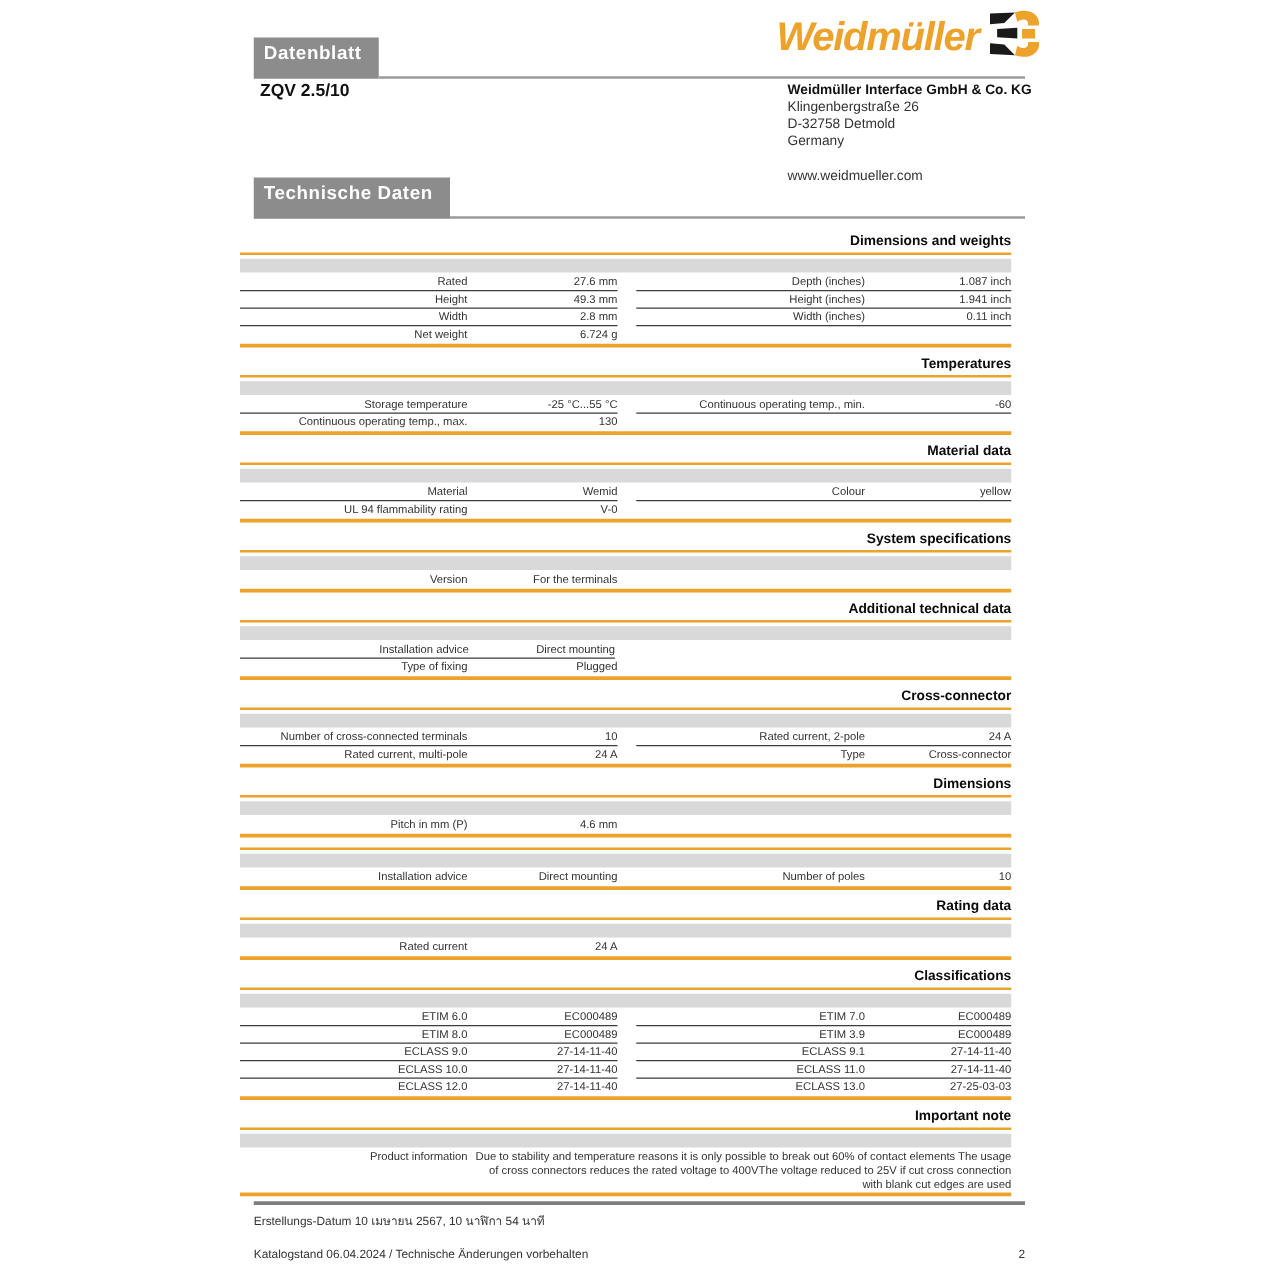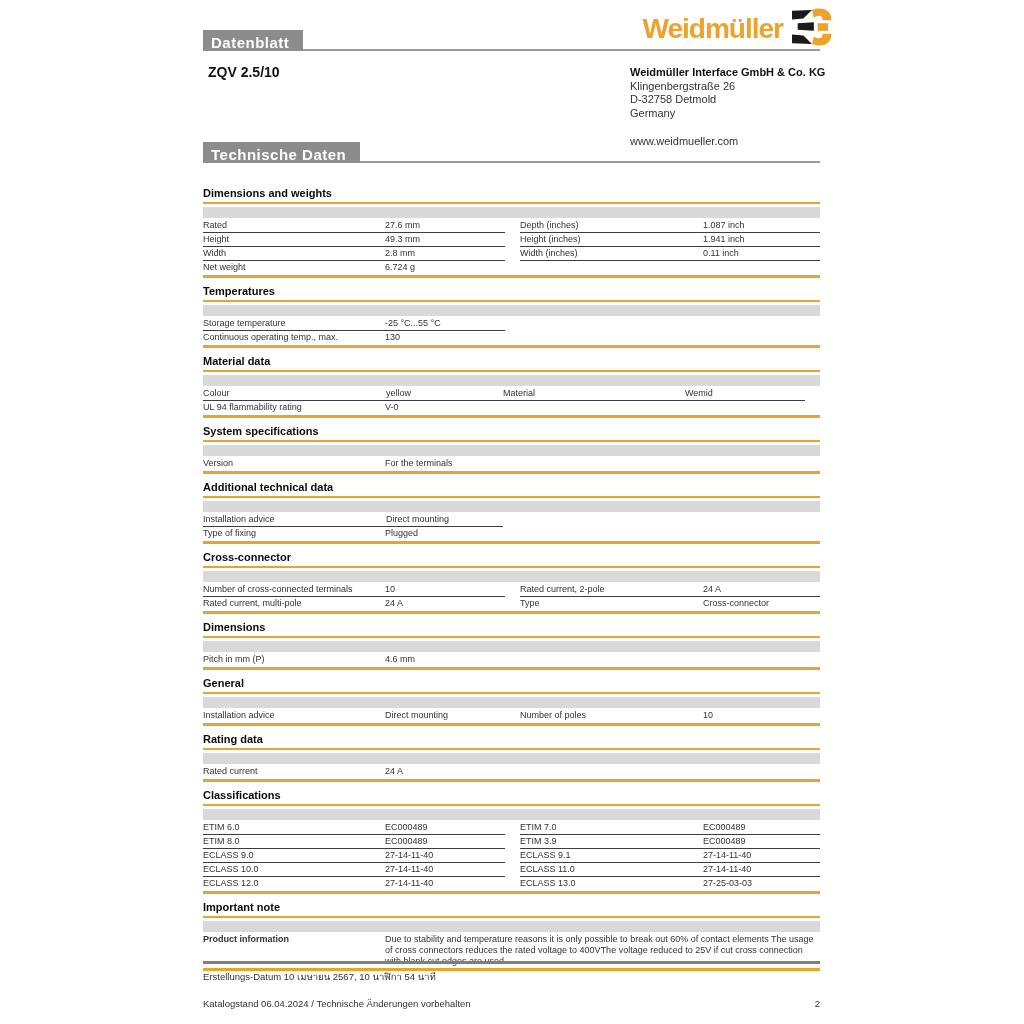--- a/index.html
+++ b/index.html
@@ -1,33 +1,33 @@
 <!DOCTYPE html>
 <html><head>
 <meta charset="utf-8">
 <style>
   html,body{margin:0;padding:0;background:#fff;}
   .page{position:relative;width:1024px;height:1024px;background:#fff;overflow:hidden;
         font-family:"Liberation Sans", sans-serif;color:#2b2b2b;}
   
   .logo{position:absolute;top:8px;left:600px;width:232px;display:flex;align-items:center;
         justify-content:flex-end;gap:7px;}
-  .logo-text{font-size:28px;font-weight:bold;color:#EDA22B;letter-spacing:-1px;}
+  .logo-text{font-size:32px;font-weight:bold;font-style:italic;color:#EDA22B;letter-spacing:-1px;}
   .bar{position:absolute;left:203px;width:617px;display:flex;align-items:flex-end;}
   .bar-datenblatt{top:30px;}
   .bar-td{top:142px;}
   .gray-box{background:#8C8C8C;color:#fff;font-weight:bold;font-size:15px;
-            padding:4px 14px 0 8px;letter-spacing:.5px;}
+            padding:4px 14px 12px 8px;letter-spacing:.5px;}
   .bar-line{flex:1;height:2px;background:#9B9B9B;}
   .product-title{position:absolute;top:64px;left:208px;font-size:14px;font-weight:bold;color:#111;}
   .address{position:absolute;top:66px;left:630px;font-size:11px;line-height:13.5px;color:#333;}
   .addr-name{font-weight:bold;color:#111;}
   .addr-web{margin-top:15px;}
   
-  .sections{position:absolute;top:188px;left:203px;width:617px;}
+  .sections{position:absolute;top:188px;left:192px;width:617px;text-align:right;}
   .sec{margin-bottom:8px;}
   .sec-title{font-size:11px;font-weight:bold;color:#0a0a0a;line-height:11px;margin-bottom:3px;}
   .sec-rule{height:2px;background:#EDA22B;}
   .sec-band{height:11px;background:#D9D9D9;margin-top:3px;margin-bottom:1px;}
   .sec-end{height:3px;background:#EDA22B;margin-top:1px;}
   .row{display:flex;}
   .half{display:flex;min-height:13px;}
   .lhalf{width:302px;margin-right:15px;}
   .rhalf{width:300px;}
   .lbl,.val{font-size:9px;line-height:13px;white-space:nowrap;color:#333;}
@@ -135,43 +135,47 @@
 
     <div class="sec">
       <div class="sec-title">Temperatures</div>
       <div class="sec-rule"></div>
       <div class="sec-band"></div>
       <div class="row">
         <div class="half lhalf b">
             <span class="lbl">Storage temperature</span>
             <span class="val">-25 °C...55 °C</span>
           </div>
+        <div class="half rhalf b">
+            <span class="lbl">Continuous operating temp., min.</span>
+            <span class="val">-60</span>
+          </div>
       </div>
       <div class="row">
         <div class="half lhalf">
             <span class="lbl">Continuous operating temp., max.</span>
             <span class="val">130</span>
           </div>
         <div class="half rhalf"></div>
       </div>
       <div class="sec-end"></div>
     </div>
 
     <div class="sec">
       <div class="sec-title">Material data</div>
       <div class="sec-rule"></div>
       <div class="sec-band"></div>
       <div class="row">
+        <div class="half lhalf b">
+            <span class="lbl">Material</span>
+            <span class="val">Wemid</span>
+          </div>
         <div class="half rhalf b">
             <span class="lbl">Colour</span>
             <span class="val">yellow</span>
-          </div>
-        <div class="half lhalf b">
-            <span class="lbl">Material</span>
-            <span class="val">Wemid</span>
           </div>
       </div>
       <div class="row">
         <div class="half lhalf">
             <span class="lbl">UL 94 flammability rating</span>
             <span class="val">V-0</span>
           </div>
         <div class="half rhalf"></div>
       </div>
       <div class="sec-end"></div>
@@ -246,21 +250,20 @@
         <div class="half lhalf">
             <span class="lbl">Pitch in mm (P)</span>
             <span class="val">4.6 mm</span>
           </div>
         <div class="half rhalf"></div>
       </div>
       <div class="sec-end"></div>
     </div>
 
     <div class="sec">
-      <div class="sec-title">General</div>
       <div class="sec-rule"></div>
       <div class="sec-band"></div>
       <div class="row">
         <div class="half lhalf">
             <span class="lbl">Installation advice</span>
             <span class="val">Direct mounting</span>
           </div>
         <div class="half rhalf">
             <span class="lbl">Number of poles</span>
             <span class="val">10</span>
@@ -338,21 +341,21 @@
           </div>
       </div>
       <div class="sec-end"></div>
     </div>
 
     <div class="sec">
       <div class="sec-title">Important note</div>
       <div class="sec-rule"></div>
       <div class="sec-band"></div>
       <div class="row note">
-        <div class="half lhalf" style="width:182px;margin-right:0;font-weight:bold;">
+        <div class="half lhalf" style="width:182px;margin-right:0;">
             <span class="lbl">Product information</span>
           </div>
         <div class="note-val">Due to stability and temperature reasons it is only possible to break out 60% of contact elements The usage of cross connectors reduces the rated voltage to 400VThe voltage reduced to 25V if cut cross connection with blank cut edges are used</div>
       </div>
       <div class="sec-end"></div>
     </div>
 
   </div>
 
   <div class="footer">

